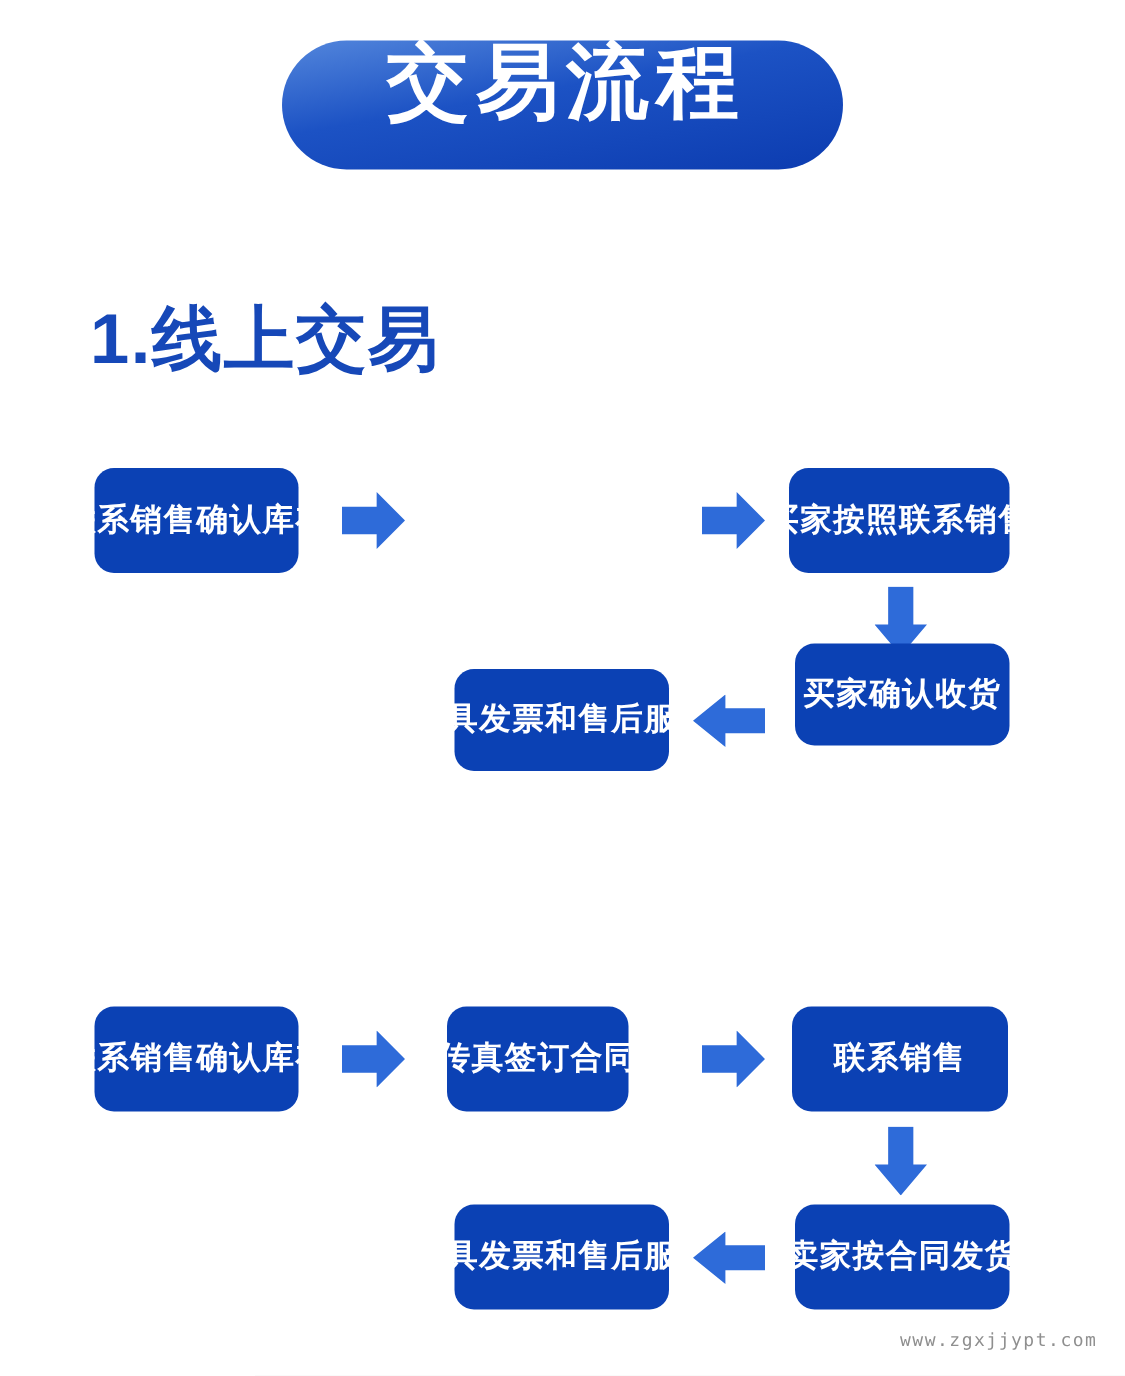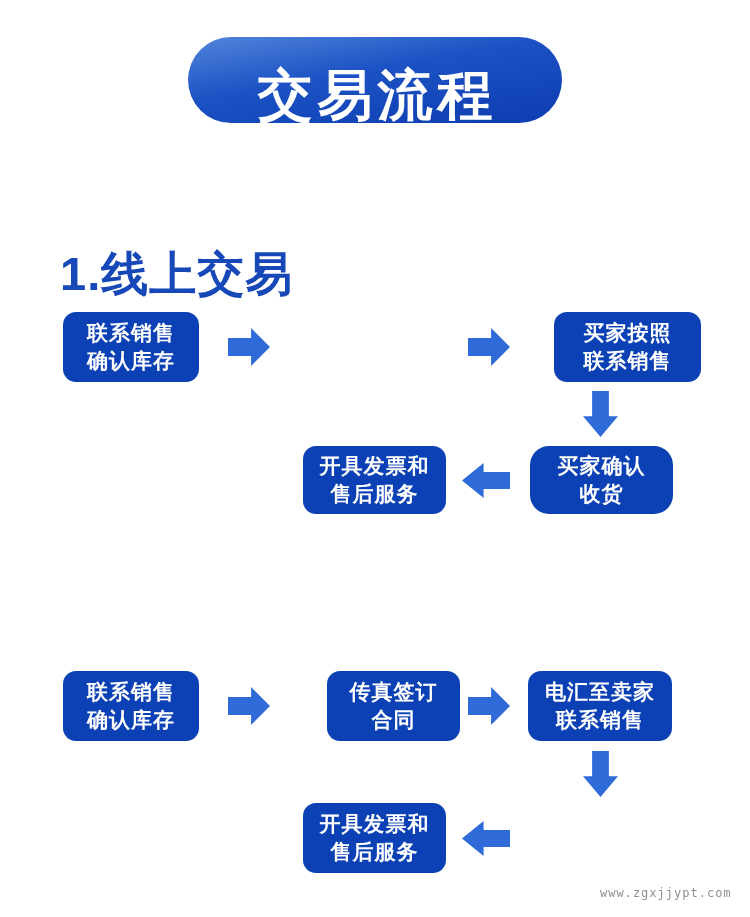--- a/index.html
+++ b/index.html
@@ -21,57 +21,56 @@
   .canvas{
     position:relative;
     width:750px;
     height:917px;
     background:var(--bg);
     overflow:hidden;
     margin:0 auto;
   }
   .title-pill{
     position:absolute;
-    left:188px; top:37px;
+    left:188px; top:27px;
     width:374px; height:86px;
     border-radius:43px;
     background:linear-gradient(170deg,var(--pill-top) 0%,var(--pill-mid) 42%,var(--pill-bottom) 100%);
     display:flex;
-    align-items:flex-end;
+    align-items:flex-start;
     justify-content:center;
   }
   .title-pill span{
     color:#ffffff;
     font-size:55px;
     font-weight:bold;
     letter-spacing:5px;
     line-height:1;
     padding-left:5px;
   }
   .section-heading{
     position:absolute;
     left:60px;
     color:var(--heading-blue);
     font-size:47px;
     font-weight:bold;
     line-height:1.1;
     letter-spacing:1px;
     white-space:nowrap;
-    margin-top:48px;
   }
   .heading-1{top:200px;}
   .heading-2{top:556px;}
   .step-box{
     position:absolute;
     height:70px;
     border-radius:13px;
     background:var(--box-blue);
     color:var(--box-text);
     display:flex;
-    flex-direction:column;
+    flex-direction:row;
     align-items:center;
     justify-content:center;
     text-align:right;
   }
   .step-box .line{
     font-size:21px;
     font-weight:bold;
     line-height:28px;
     letter-spacing:1px;
     white-space:nowrap;
@@ -116,64 +115,67 @@
   <div class="step-box" style="left:63px;top:312px;width:136px;">
     <span class="line">联系销售</span>
     <span class="line">确认库存</span>
   </div>
 
   <div class="arrow arrow-right" style="left:228px;top:328px;"></div>
 
 
   <div class="arrow arrow-right" style="left:468px;top:328px;"></div>
 
-  <div class="step-box" style="left:526px;top:312px;width:147px;margin-left:28px;">
+  <div class="step-box" style="left:526px;top:312px;width:147px;">
     <span class="line">买家按照</span>
     <span class="line">联系销售</span>
   </div>
 
   <div class="arrow arrow-down" style="left:583px;top:391px;"></div>
 
   <div class="step-box" style="left:303px;top:446px;width:143px;height:68px;">
     <span class="line">开具发票和</span>
     <span class="line">售后服务</span>
   </div>
 
   <div class="arrow arrow-left" style="left:462px;top:463px;"></div>
 
-  <div class="step-box" style="left:530px;top:446px;width:143px;height:68px;border-radius:19px;">
+  <div class="step-box" style="left:530px;top:429px;width:143px;height:68px;">
     <span class="line">买家确认</span>
     <span class="line">收货</span>
   </div>
 
 
   <div class="step-box" style="left:63px;top:671px;width:136px;">
     <span class="line">联系销售</span>
     <span class="line">确认库存</span>
   </div>
 
   <div class="arrow arrow-right" style="left:228px;top:687px;"></div>
 
-  <div class="step-box" style="left:298px;top:671px;width:133px;margin-left:29px;">
+  <div class="step-box" style="left:298px;top:671px;width:121px;">
     <span class="line">传真签订</span>
     <span class="line">合同</span>
   </div>
 
   <div class="arrow arrow-right" style="left:468px;top:687px;"></div>
 
   <div class="step-box" style="left:528px;top:671px;width:144px;">
-    <span class="line">电汇至卖家</span>
     <span class="line">联系销售</span>
   </div>
 
   <div class="arrow arrow-down" style="left:583px;top:751px;"></div>
 
   <div class="step-box" style="left:303px;top:803px;width:143px;">
     <span class="line">开具发票和</span>
     <span class="line">售后服务</span>
   </div>
 
   <div class="arrow arrow-left" style="left:462px;top:821px;"></div>
 
+  <div class="step-box" style="left:530px;top:803px;width:143px;">
+    <span class="line">卖家按合</span>
+    <span class="line">同发货</span>
+  </div>
 
   <div class="watermark">www.zgxjjypt.com</div>
 
 </div>
 
 </body></html>

